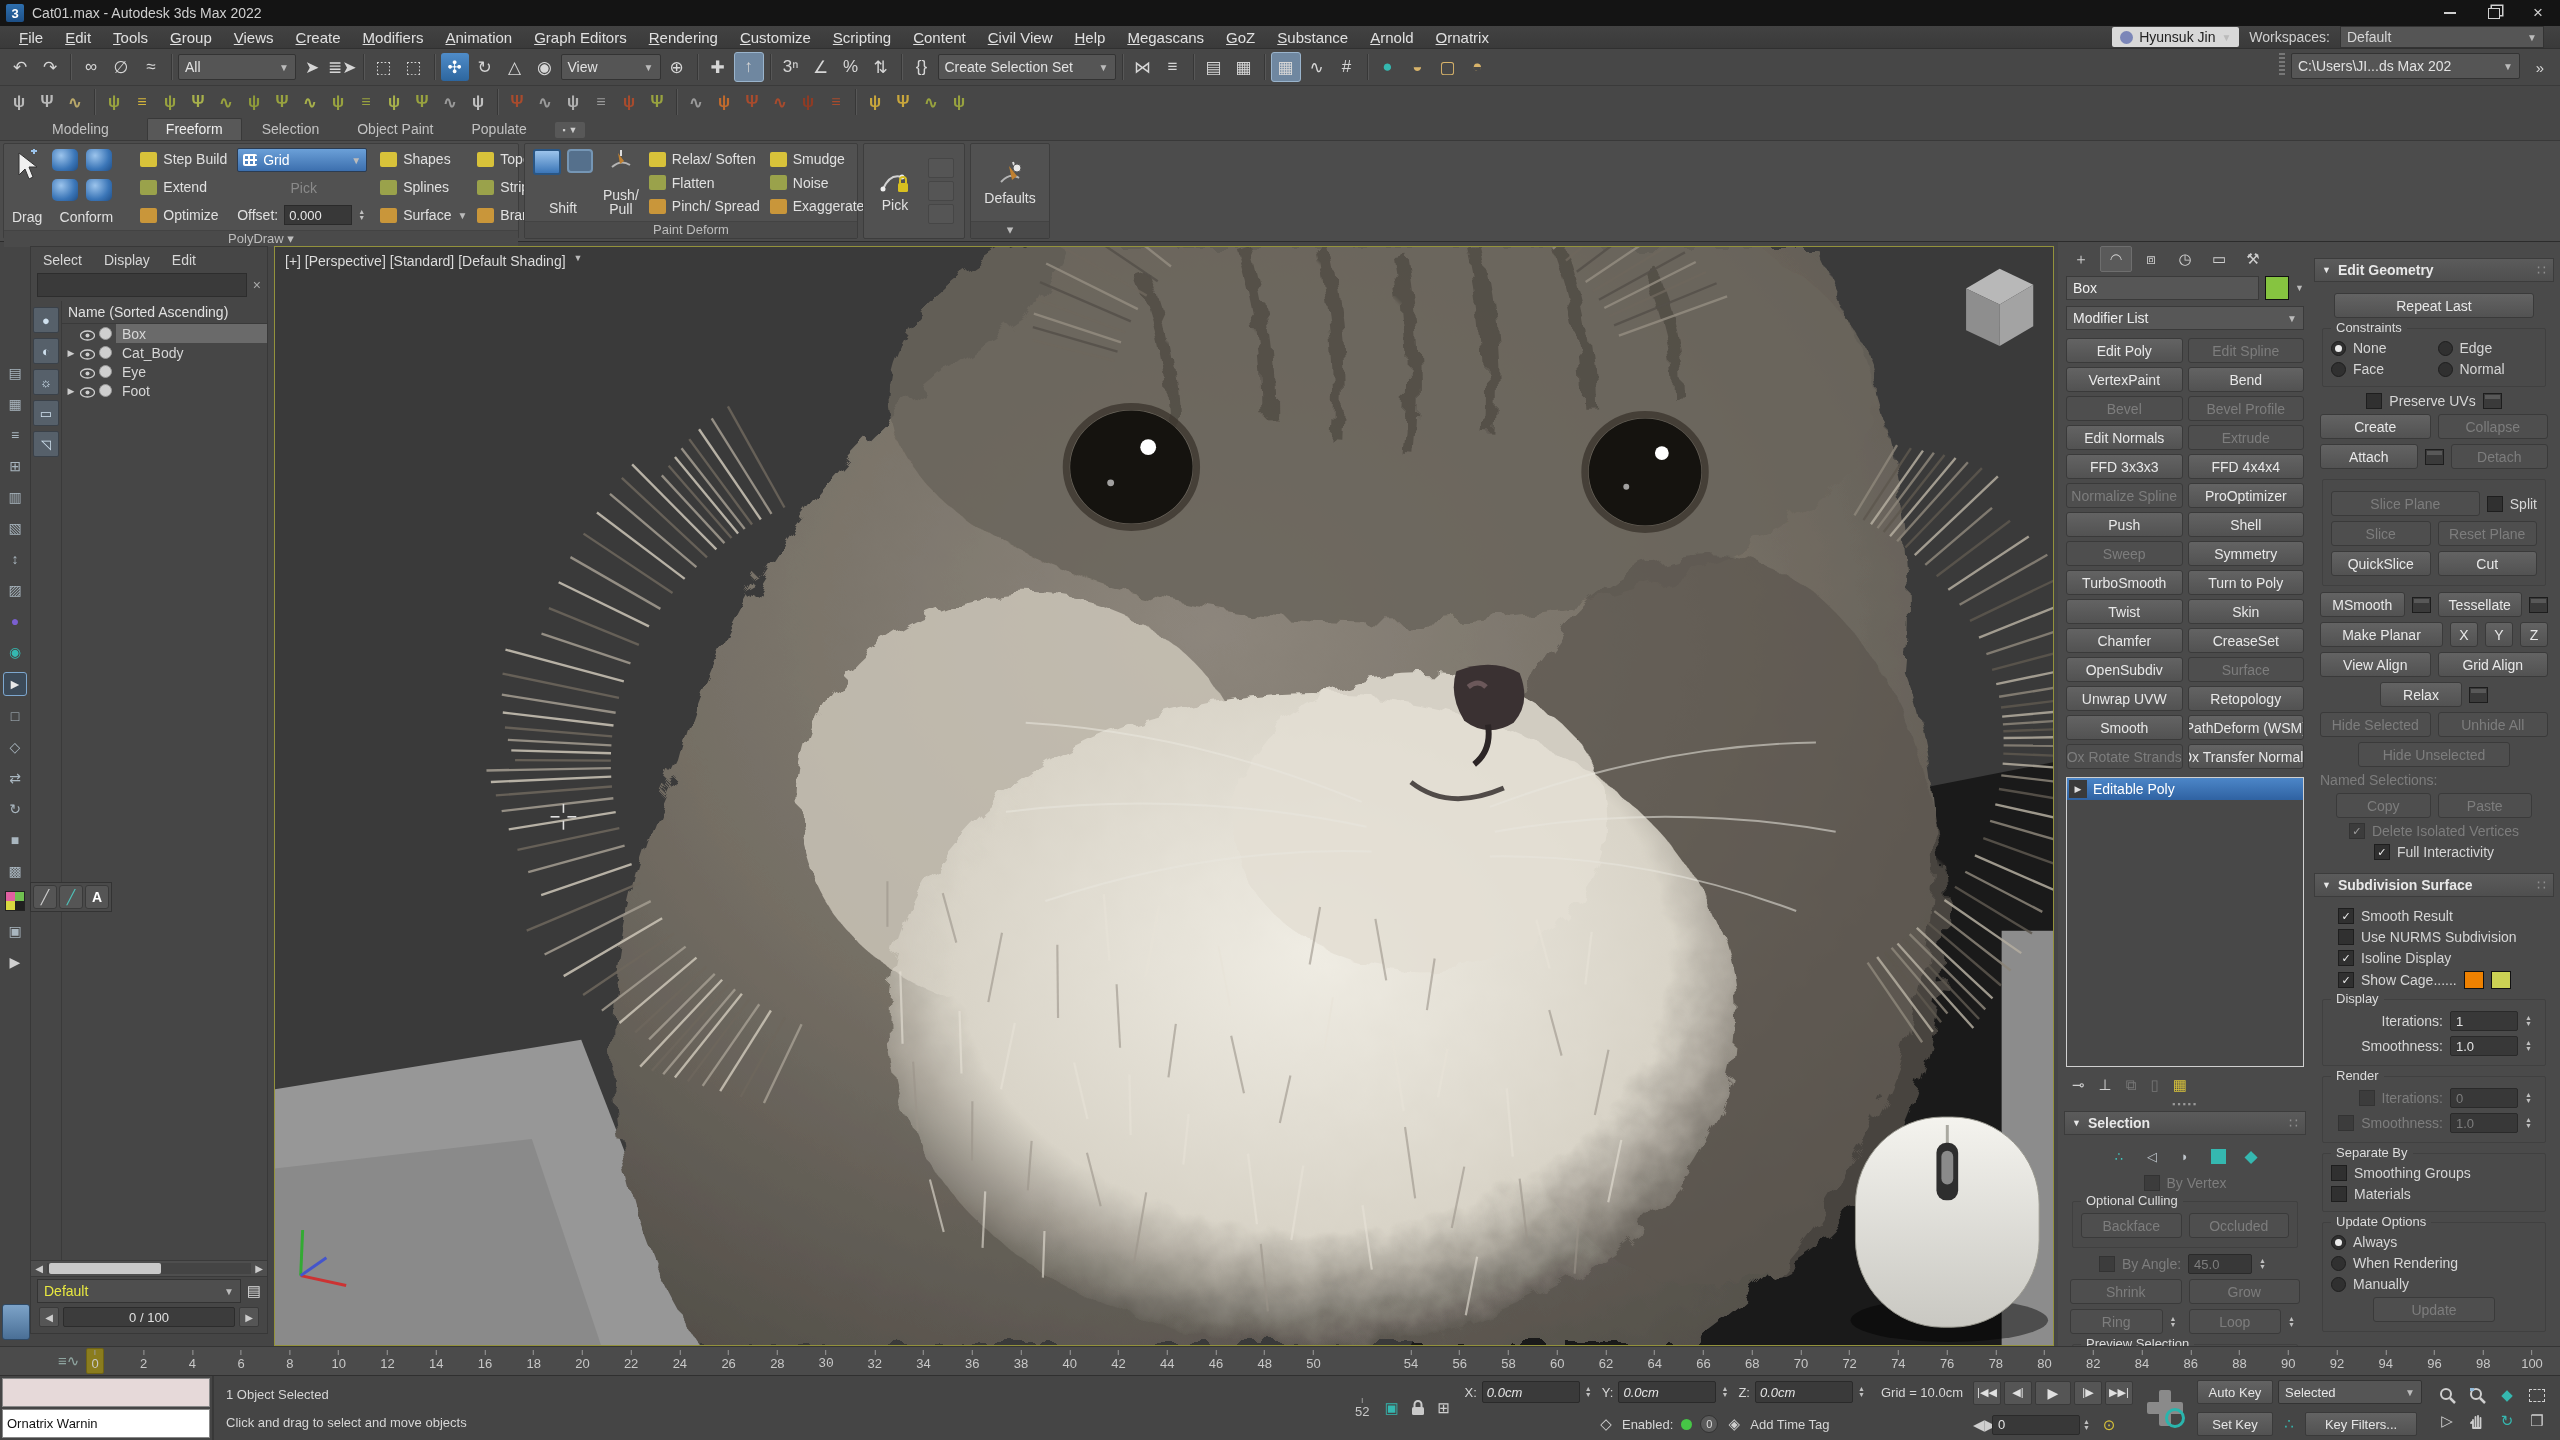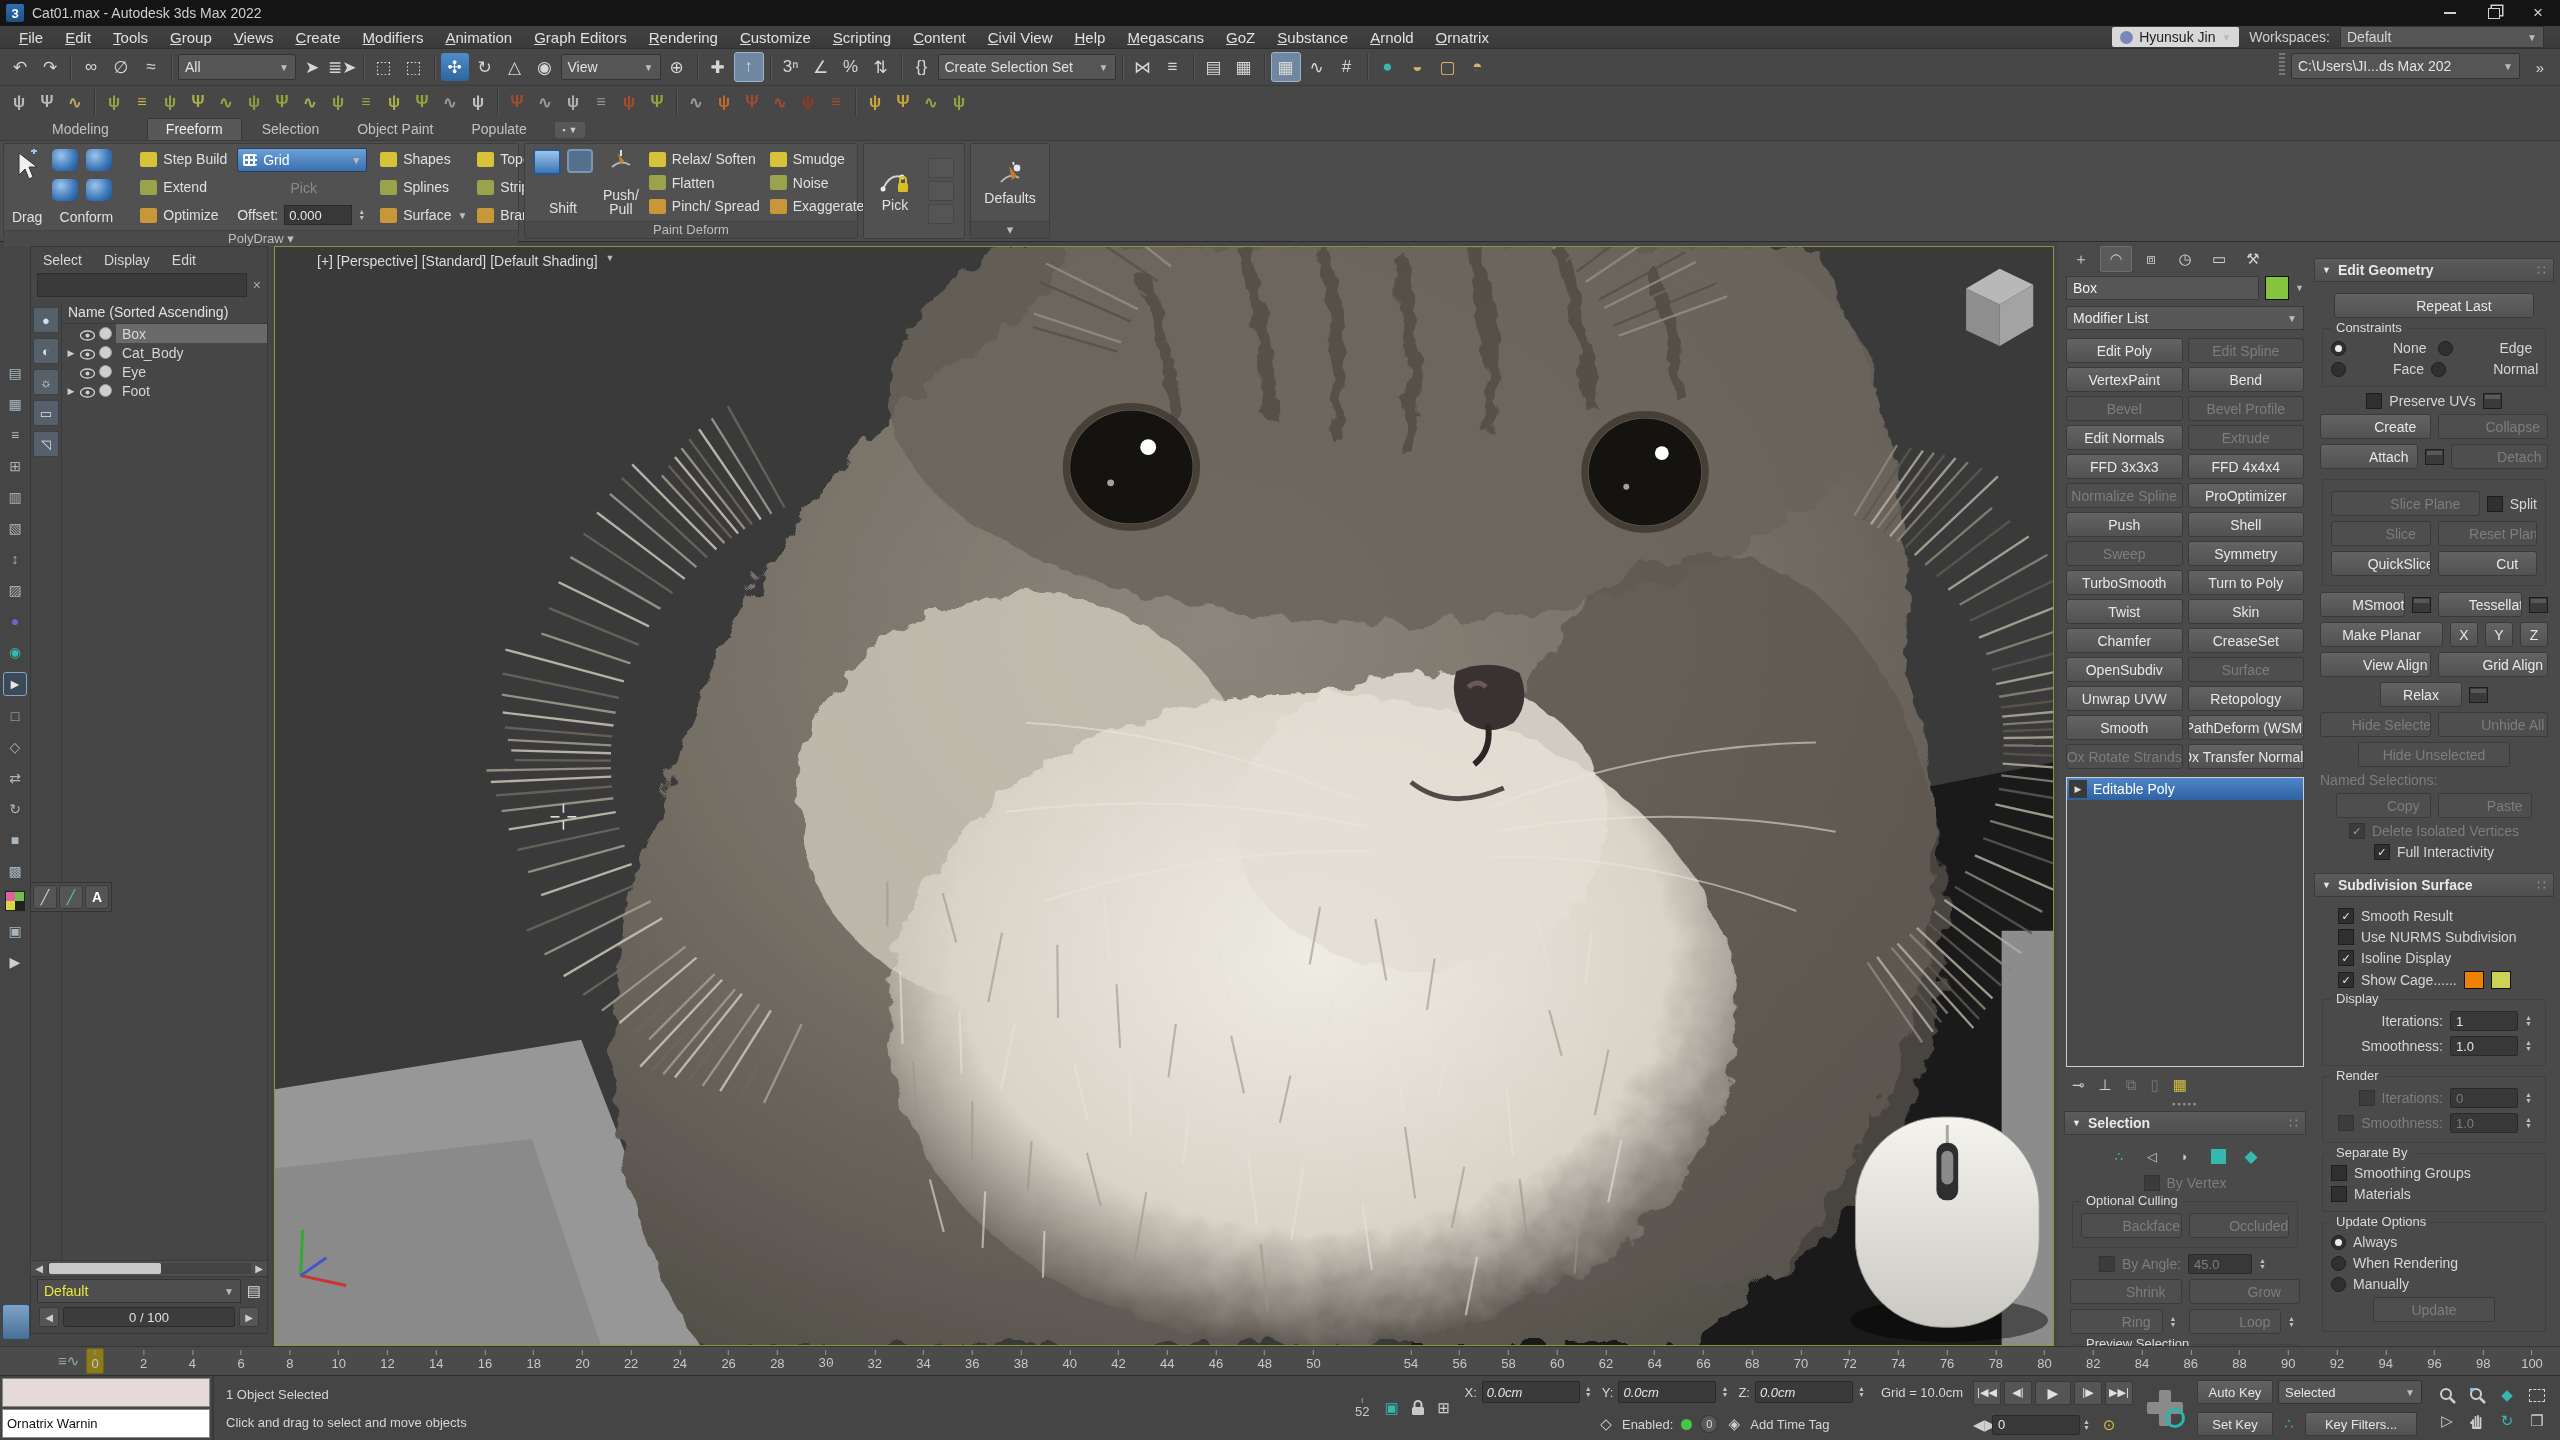--- a/index.html
+++ b/index.html
@@ -92,21 +92,21 @@
   .exscroll .track{flex:1;height:11px;background:#444;position:relative;}
   .exscroll .thumb{position:absolute;left:2px;top:0;width:55%;height:11px;background:#c9c9c9;border-radius:2px;}
   .exlayer{height:28px;display:flex;align-items:center;gap:6px;padding:0 6px;border-top:1px solid #3a3a3a;}
   .layerfld{flex:1;height:22px;background:#4e4e4e;border:1px solid #333;display:flex;align-items:center;padding:0 6px;color:#e8e840;}
   .layersico{font-size:15px;color:#ddd;}
   .extime{height:24px;display:flex;align-items:center;gap:4px;padding:0 8px 4px;}
   .timebtn{width:18px;height:18px;background:#555;border:1px solid #3a3a3a;border-radius:2px;display:grid;place-items:center;font-size:10px;color:#ccc;}
   .timefld{flex:1;height:18px;background:#3c3c3c;border:1px solid #2c2c2c;border-radius:2px;display:grid;place-items:center;font-size:13px;color:#e0e0e0;}
   
   .viewport{flex:1;position:relative;margin:4px 4px 0 4px;border:1px solid #93923c;background:#3a3a3a;min-width:0;}
-  .vplabel{position:absolute;left:10px;top:6px;z-index:4;font-size:14px;color:#dcdcdc;display:flex;gap:8px;align-items:flex-start;margin-left:32px;}
+  .vplabel{position:absolute;left:10px;top:6px;z-index:4;font-size:14px;color:#dcdcdc;display:flex;gap:8px;align-items:flex-start;}
   .vplabel .tri{font-size:9px;color:#bbb;}
   .vpsvg{position:absolute;inset:0;width:100%;height:100%;}
   
   .cmdcol{width:242px;background:#4a4a4a;padding:4px 4px 0 6px;flex:0 0 auto;font-size:14px;overflow:hidden;}
   .cmdcol2{width:240px;background:#4a4a4a;padding:14px 6px 0 4px;flex:0 0 auto;font-size:14px;overflow:hidden;}
   .cptabs{display:flex;gap:4px;align-items:center;height:26px;padding:0 2px;margin-bottom:4px;}
   .cptab{width:30px;height:24px;display:grid;place-items:center;color:#cfcfcf;font-size:15px;border-radius:2px;}
   .cptab.sel{background:#5a5a5a;border:1px solid #6e6e6e;}
   .objrow{display:flex;gap:6px;align-items:center;margin:2px 2px 6px;}
   .objname{flex:1;height:22px;background:#565656;border:1px solid #3a3a3a;display:flex;align-items:center;padding:0 6px;color:#f0f0f0;}
@@ -129,21 +129,21 @@
   .rollbody{padding:6px 2px 2px;}
   .rowc{display:flex;align-items:center;gap:7px;margin:5px 4px;}
   .rowc.center{justify-content:center;}
   .cb{width:14px;height:14px;background:#303030;border:1px solid #1e1e1e;display:inline-grid;place-items:center;font-size:11px;color:#f0f0f0;flex:0 0 auto;}
   .rb{width:13px;height:13px;border-radius:50%;background:#303030;border:1px solid #1e1e1e;display:inline-grid;place-items:center;flex:0 0 auto;}
   .rb.sel::after{content:"";width:7px;height:7px;border-radius:50%;background:#ececec;}
   .dis{color:#7d7d7d;}
   .dis .cb,.dis .rb{opacity:.5;}
   .grp{border:1px solid #404040;border-radius:2px;margin:10px 6px 6px;padding:6px 4px 4px;position:relative;}
   .grptitle{position:absolute;top:-9px;left:8px;background:#4a4a4a;padding:0 5px;font-size:13px;color:#dcdcdc;}
-  .half{flex:1;padding-left:40px;}
+  .half{flex:1;}
   .mini{width:17px;height:14px;background:#3a3a3a;border:1px solid #1d1d1d;position:relative;flex:0 0 auto;}
   .mini::after{content:"";position:absolute;left:1px;right:1px;top:1px;height:4px;background:#585858;}
   .fld{background:#383838;border:1px solid #2a2a2a;border-radius:2px;height:18px;display:flex;align-items:center;padding:0 5px;font-size:13px;color:#e4e4e4;}
   .fld.dis{color:#7d7d7d;}
   .subobj{display:flex;gap:9px;justify-content:center;margin:4px 0 8px;}
   .subobj .so{width:24px;height:22px;display:grid;place-items:center;border-radius:2px;font-size:13px;}
   .cagebox{width:18px;height:16px;border:1px solid #111;}
   
   .timeline{height:28px;background:#4b4b4b;border-top:1px solid #353535;position:relative;flex:0 0 auto;}
   .tlicon{position:absolute;left:58px;top:5px;color:#8fa5a0;font-size:15px;}

